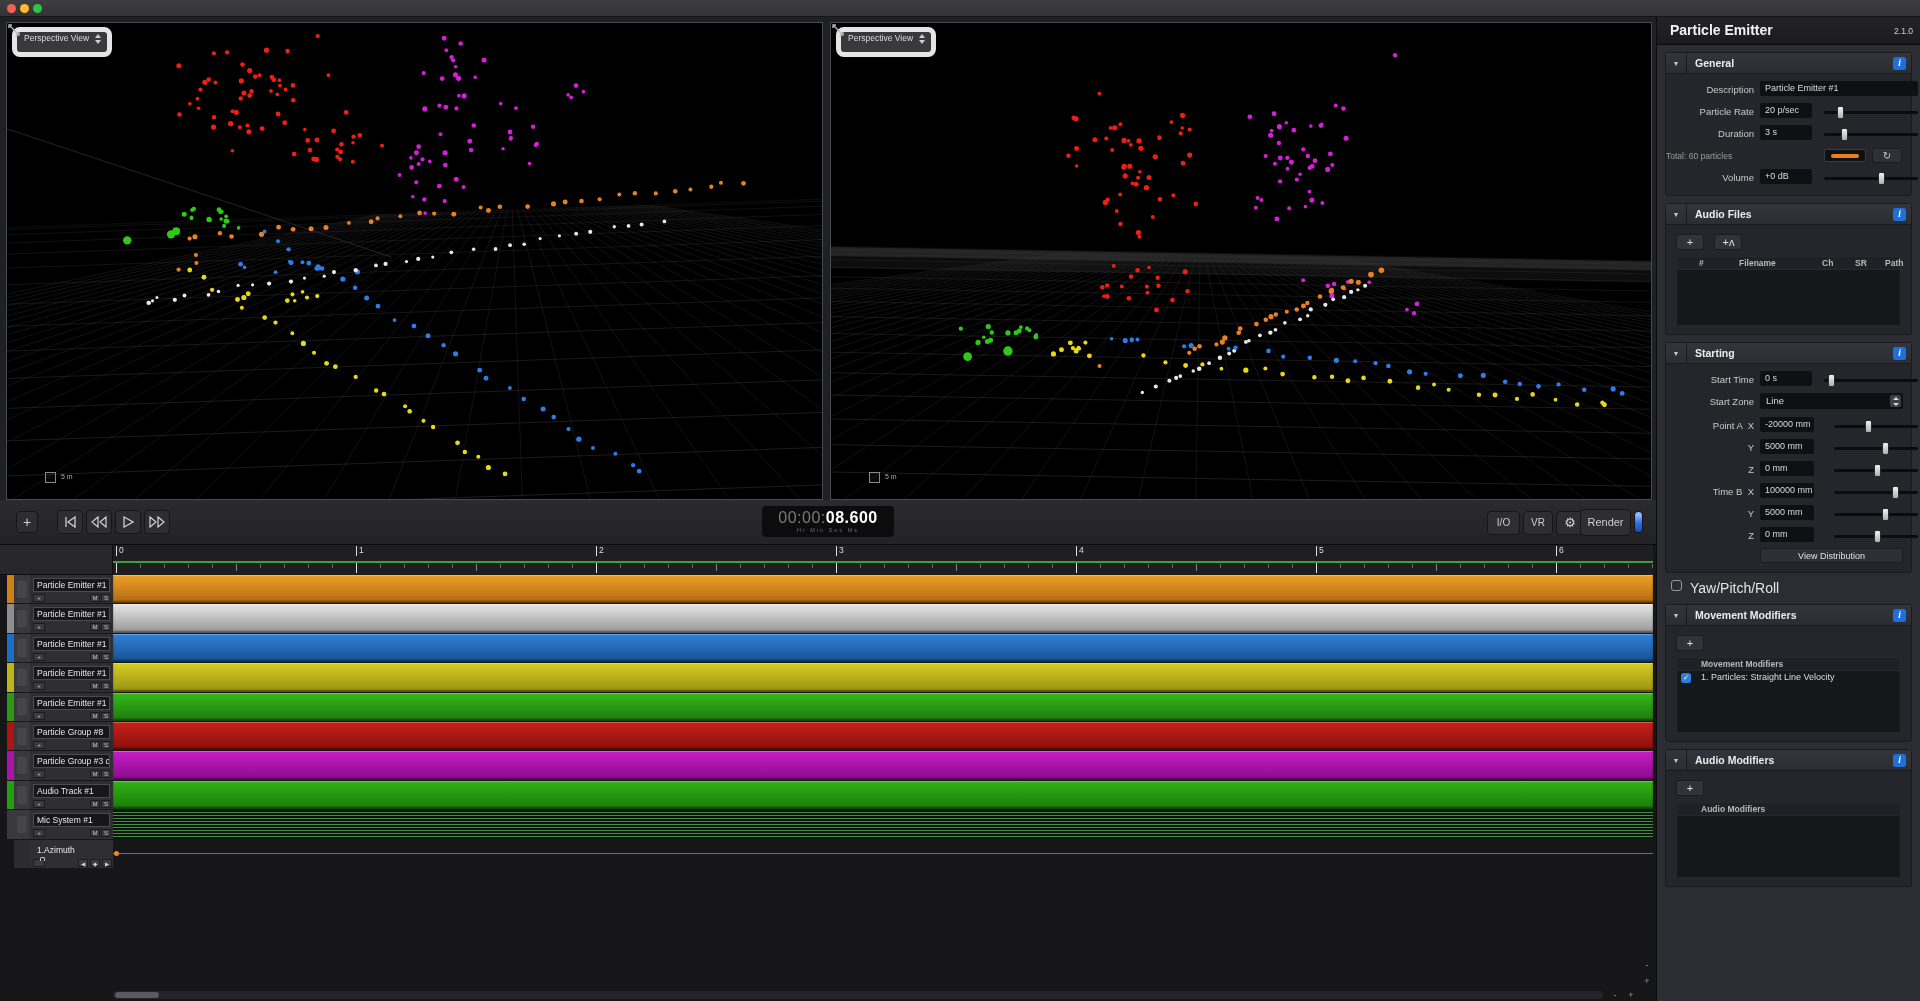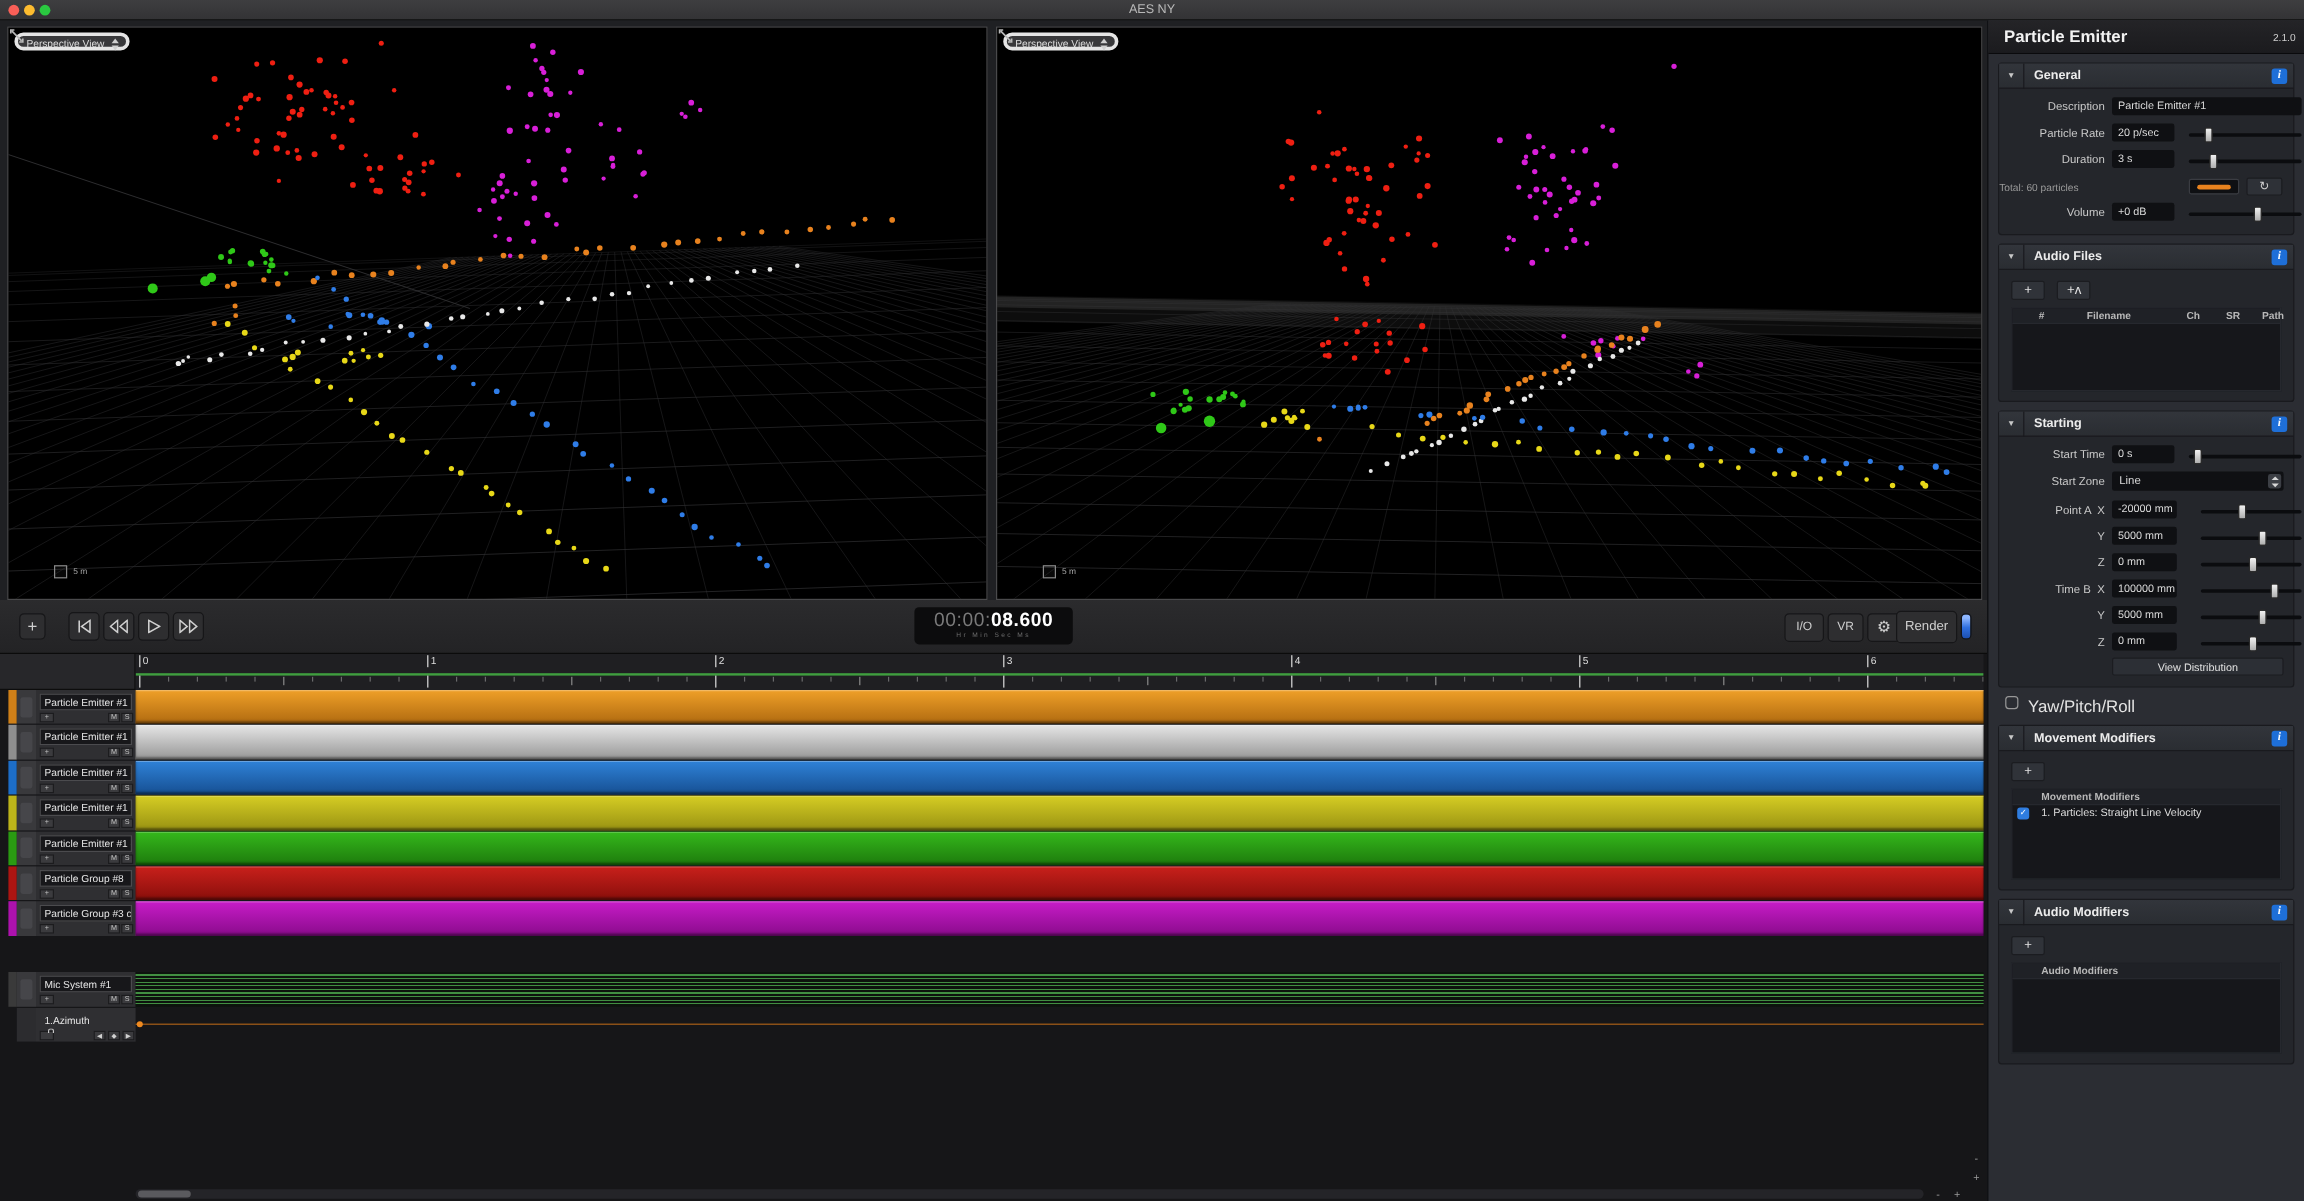--- a/index.html
+++ b/index.html
@@ -11,22 +11,22 @@
   .titlebar { position:absolute; left:0; top:0; width:1920px; height:17px;
     background:linear-gradient(#3e3e40,#333335); border-bottom:1px solid #151515; }
   .tl { position:absolute; top:4px; width:9px; height:9px; border-radius:50%; }
   .title { position:absolute; width:100%; text-align:center; top:2px; font-size:10.5px; color:#b8b8b8; }
 
   
   .viewport { position:absolute; top:22px; height:478px; background:#000; border:1px solid #4a4a4c; }
   .vp1 { left:6px;  width:817px; }
   .vp2 { left:830px; width:822px; }
   .viewport svg { position:absolute; left:0; top:0; }
-  .vp-drop { position:absolute; left:5px; top:4px; height:15px; padding:0 18px 0 7px;
-    background:#39393b; border:3px solid #e5e5e5; border-radius:8px;
+  .vp-drop { position:absolute; left:5px; top:4px; height:30px; padding:0 18px 0 7px;
+    background:#39393b; border:5px solid #e5e5e5; border-radius:8px;
     font-size:8.5px; color:#dedede; line-height:13px; }
   .vp-drop .st { position:absolute; right:4px; top:2px; width:9px; height:10px; }
   .st:before, .st:after { content:""; position:absolute; left:1px; border-left:3.5px solid transparent; border-right:3.5px solid transparent; }
   .st:before { top:0; border-bottom:4px solid #cfcfcf; }
   .st:after  { bottom:0; border-top:4px solid #cfcfcf; }
   .vp-expand { position:absolute; top:5px; width:14px; height:14px; }
   .vp-scale { position:absolute; bottom:16px; left:38px; height:12px; color:#a8a8a8; font-size:7px; line-height:12px; }
   .vp-scale .bx { display:inline-block; width:11px; height:11px; border:1px solid #8a8a8a; vertical-align:middle; margin-right:5px; background:rgba(255,255,255,.03); }
 
   
@@ -128,21 +128,20 @@
 </style>
 </head>
 <body>
 
 <div class="app">
 
   <div class="titlebar">
     <span class="tl" style="left:7px;background:#f95f57"></span>
     <span class="tl" style="left:20px;background:#fdbc2f"></span>
     <span class="tl" style="left:33px;background:#2ac840"></span>
-    <div class="title">AES NY</div>
   </div>
 
   <div class="viewport vp1">
     <svg id="vpsvg0" width="815" height="476">
         <g transform="rotate(-2 407.5 190.4)">
           <line x1="-80" x2="895" y1="190.4" y2="190.4" stroke="#3a3a3c" stroke-width="0.7" opacity="0.35"></line>
           <line x1="-80" x2="895" y1="192.2971907739633" y2="192.2971907739633" stroke="#3a3a3c" stroke-width="0.7" opacity="0.38"></line>
           <line x1="-80" x2="895" y1="197.48056633338805" y2="197.48056633338805" stroke="#3a3a3c" stroke-width="0.7" opacity="0.40"></line>
           <line x1="-80" x2="895" y1="205.69823711477838" y2="205.69823711477838" stroke="#3a3a3c" stroke-width="0.7" opacity="0.43"></line>
           <line x1="-80" x2="895" y1="216.82560795126338" y2="216.82560795126338" stroke="#3a3a3c" stroke-width="0.7" opacity="0.46"></line>
@@ -1043,20 +1042,33 @@
             <i></i>
           </div>
           <div class="thead">
             <div class="tlabel ">Particle Group #3 copy</div>
             <div class="tsb" style="left:3px;width:12px">+</div>
             <div class="tsb" style="left:60px;width:10px">M</div>
             <div class="tsb" style="left:71px;width:10px">S</div>
           </div>
           <div class="clip" style="background:linear-gradient(#c81cc8,#890b8b)"></div>
         </div>
+        <div class="trow" style="top: 205.8px; height: 28.4px;">
+          <div class="strip" style="background:#26a00f"></div>
+          <div class="grip">
+            <i></i>
+          </div>
+          <div class="thead">
+            <div class="tlabel ">Audio Track #1</div>
+            <div class="tsb" style="left:3px;width:12px">+</div>
+            <div class="tsb" style="left:60px;width:10px">M</div>
+            <div class="tsb" style="left:71px;width:10px">S</div>
+          </div>
+          <div class="clip" style="background:linear-gradient(#2fb414,#1c790a)"></div>
+        </div>
         <div class="trow" style="top: 235.2px; height: 28.4px;">
           <div class="strip" style="background:#3a3a3a"></div>
           <div class="grip">
             <i></i>
           </div>
           <div class="thead">
             <div class="tlabel ">Mic System #1</div>
             <div class="tsb" style="left:3px;width:12px">+</div>
             <div class="tsb" style="left:60px;width:10px">M</div>
             <div class="tsb" style="left:71px;width:10px">S</div>

